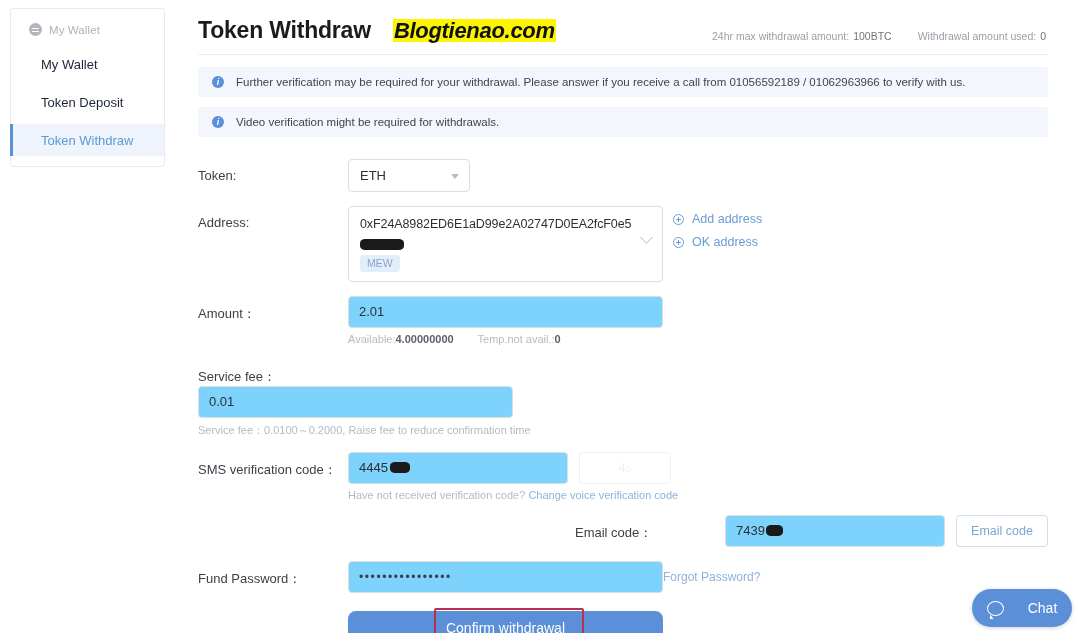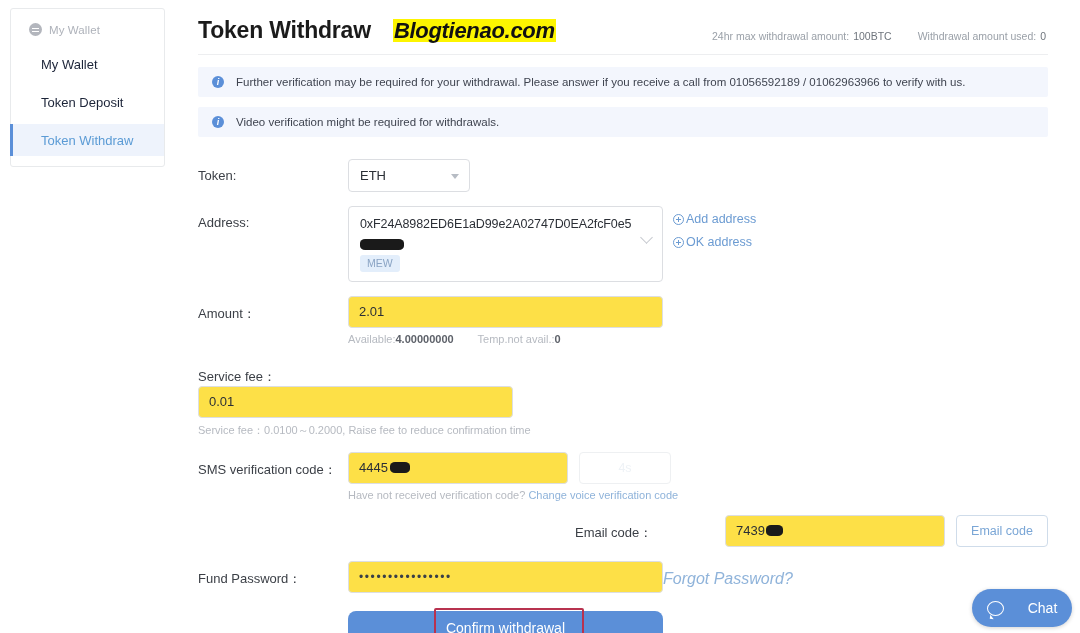--- a/index.html
+++ b/index.html
@@ -183,21 +183,21 @@
   .side-col  { margin-left: 10px; padding-top: 6px; }
 
   .inp {
     width: 100%;
     height: 32px;
     border: 1px solid #dcdee2;
     border-radius: 4px;
     padding: 0 10px;
     font-size: 13px;
     color: #2b2f36;
-    background: #fde047;
+    background: #7dd3fc;
     font-family: "Liberation Sans", sans-serif;
     outline: none;
   }
   .inp::placeholder { color: #c5c8ce; }
 
   .select-box {
     position: relative;
     width: 122px;
     height: 33px;
     border: 1px solid #dcdee2;
@@ -265,21 +265,21 @@
     top: 26px;
     width: 9px; height: 9px;
     border-right: 1.4px solid #c5c8ce;
     border-bottom: 1.4px solid #c5c8ce;
     transform: rotate(45deg);
   }
 
   .link-plus {
     display: flex;
     align-items: center;
-    gap: 2px;
+    gap: 8px;
     font-size: 12.5px;
     color: #6b9bd2;
     margin-bottom: 9px;
     cursor: pointer;
     white-space: nowrap;
   }
   .plus-icon {
     position: relative;
     width: 11px; height: 11px;
     border: 1px solid #6b9bd2;
@@ -325,26 +325,25 @@
     cursor: default;
   }
 
   .pw-dots {
     letter-spacing: 1.6px;
     font-size: 12px;
     color: #3a3f47;
   }
 
   .link-plain {
-    font-size: 16px;
+    font-size: 12px;
     color: #8fb3da;
     cursor: pointer;
     white-space: nowrap;
     padding-top: 9px;
-    font-style: italic;
   }
 
   
   .submit-row {
     margin-top: 18px;
     padding-left: 150px;
   }
   .btn-primary {
     position: relative;
     width: 315px;

